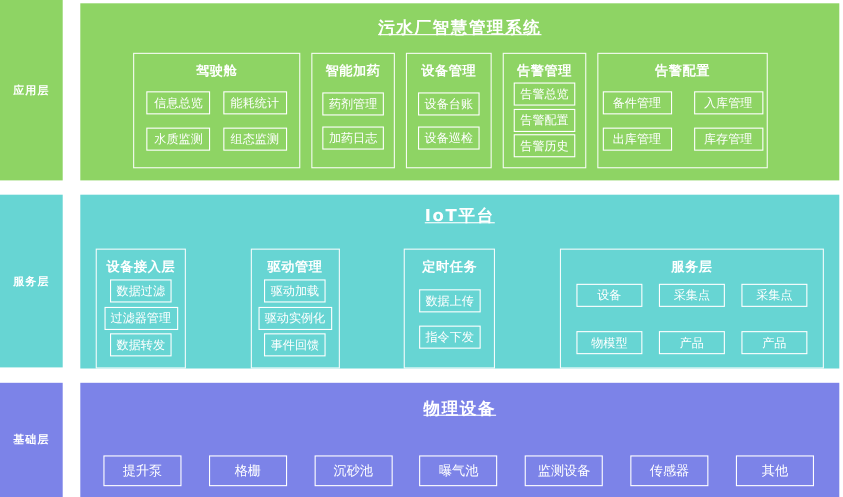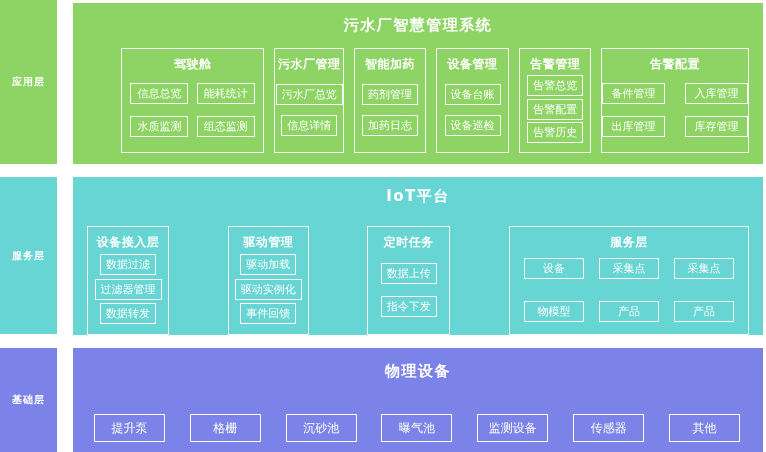--- a/index.html
+++ b/index.html
@@ -15,21 +15,21 @@
   }
   .panel {
     position:absolute; left:73px; width:690px; box-sizing:border-box; color:#fff;
   }
   .bg-app  { background:#8ed464; }
   .bg-svc  { background:#67d5d3; }
   .bg-base { background:#7c83e8; }
 
   .panel-title {
     text-align:center; font-size:15px; font-weight:bold;
-    line-height:18px; letter-spacing:1.5px;
+    line-height:18px; letter-spacing:1.5px;text-decoration:underline;
   }
   .pt13 { padding-top:13px; } .pt10 { padding-top:10px; } .pt14 { padding-top:14px; }
 
   .sections { display:flex; padding:0 14px; box-sizing:border-box; }
   .sections.app { margin-top:14px; height:105px; gap:10px;margin-left:34px; }
   .sections.svc { margin-top:21px;  height:109px; justify-content:space-between; }
 
   .section {
     border:1px solid rgba(255,255,255,0.92); box-sizing:border-box;
     display:flex; flex-direction:column;
@@ -76,27 +76,20 @@
     <div class="section w152">
       <div class="section-title">驾驶舱</div>
       <div class="grid2">
         <div class="item">信息总览</div>
         <div class="item">能耗统计</div>
         <div class="item">水质监测</div>
         <div class="item">组态监测</div>
       </div>
     </div>
 
-    <div class="section w74">
-      <div class="section-title">污水厂管理</div>
-      <div class="col">
-        <div class="item">污水厂总览</div>
-        <div class="item">信息详情</div>
-      </div>
-    </div>
 
     <div class="section w76">
       <div class="section-title">智能加药</div>
       <div class="col">
         <div class="item">药剂管理</div>
         <div class="item">加药日志</div>
       </div>
     </div>
 
     <div class="section w78">

